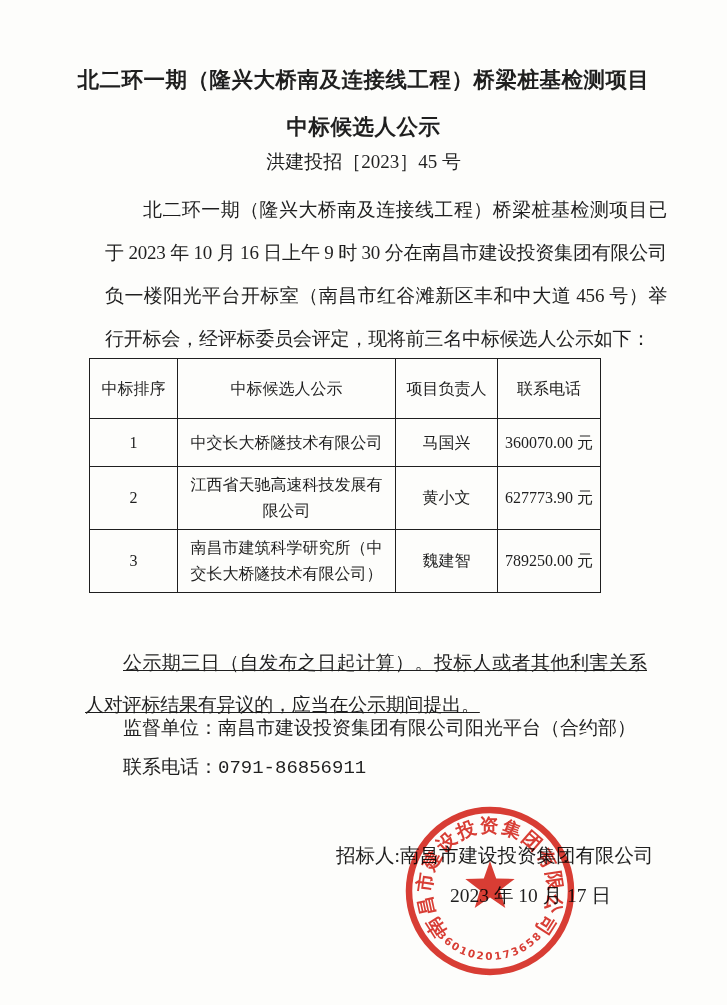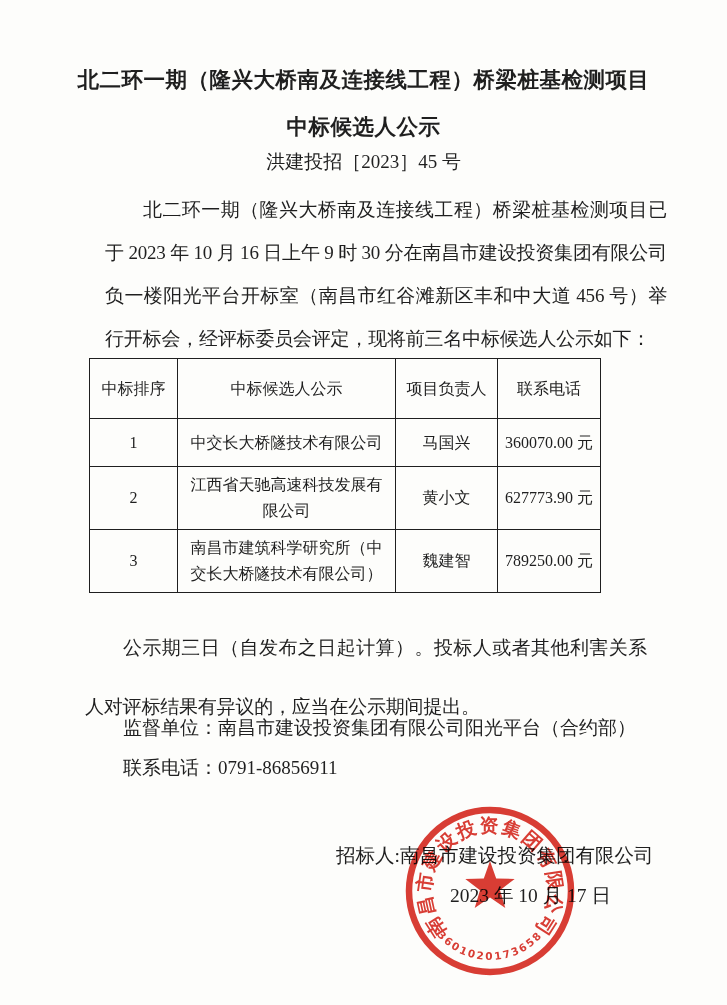--- a/index.html
+++ b/index.html
@@ -19,27 +19,27 @@
   .docno {
     position:absolute; top:147px; left:0; width:727px; text-align:center;
     font-size:19px; line-height:30px;
   }
   .para {
     position:absolute; left:85px; width:562px;
     font-size:19px; line-height:43px; letter-spacing:-0.2px;
     text-align:justify; text-indent:2em;
   }
   .para1 { top:188px;margin-left:20px; }
-  .para2 { top:618px; line-height:59px; }
+  .para2 { top:642px; line-height:42px;text-decoration:underline; }
   .lineitem {
     position:absolute; left:123px; font-size:19px; line-height:42px;
     white-space:nowrap;
   }
   .supervisor { top:707px; }
-  .phone { top:747px; }
+  .phone { top:747px;font-family:Liberation Mono, monospace; }
   table.bids {
     position:absolute; left:89px; top:358px; width:511px;
     border-collapse:collapse; table-layout:fixed;
     font-size:16px;
   }
   table.bids th, table.bids td {
     border:1.6px solid #1f1f1f; text-align:center; vertical-align:middle;
     font-weight:normal; padding:2px 6px; line-height:26px;
     overflow:hidden;
   }

